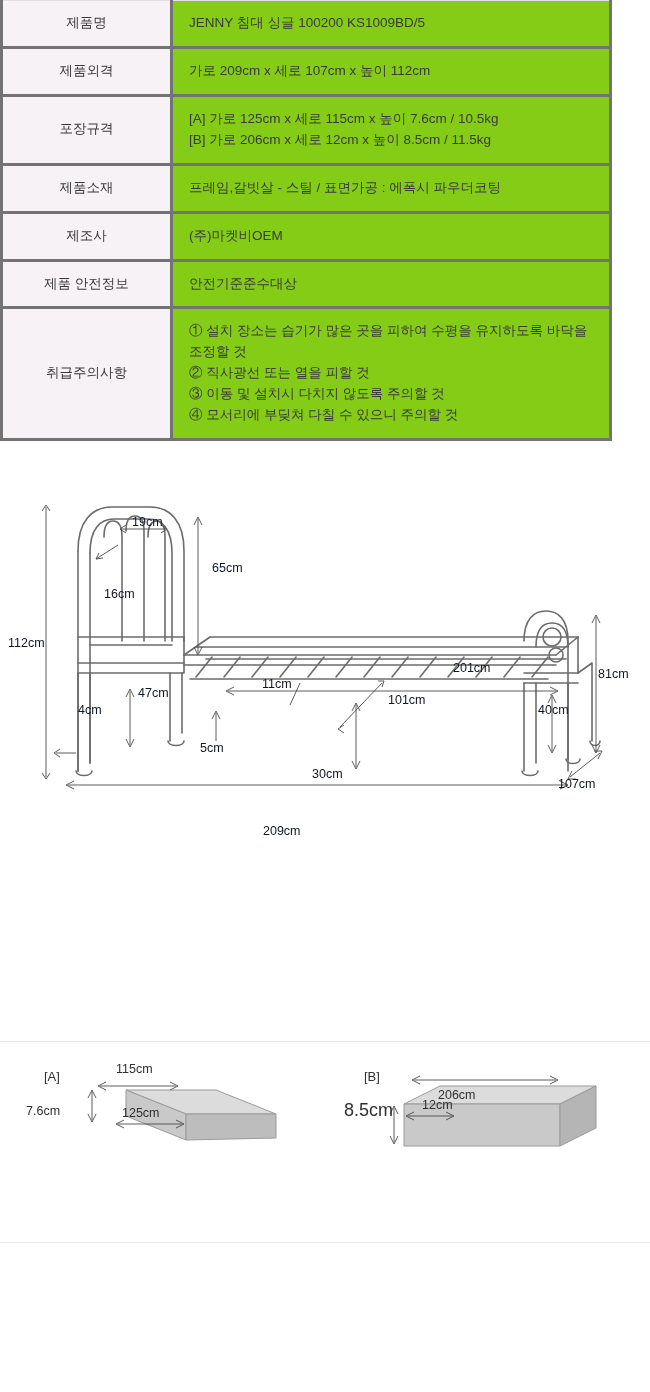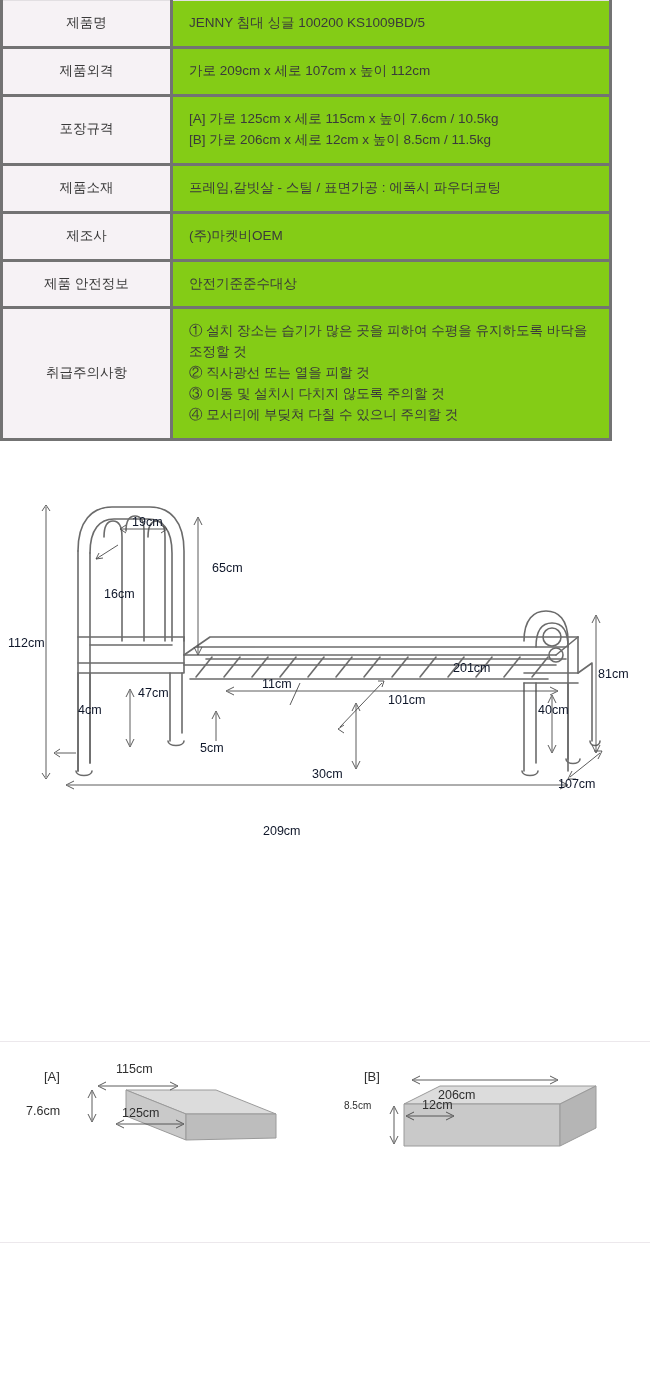--- a/index.html
+++ b/index.html
@@ -342,21 +342,21 @@
       </g>
     </svg>
 
     <div class="pkg-label" style="left:44px; top:27px;">[A]</div>
     <div class="pkg-label" style="left:116px; top:20px; font-size:12.5px;">115cm</div>
     <div class="pkg-label" style="left:26px; top:62px; font-size:12.5px;">7.6cm</div>
     <div class="pkg-label" style="left:122px; top:64px; font-size:12.5px;">125cm</div>
 
     <div class="pkg-label" style="left:364px; top:27px;">[B]</div>
     <div class="pkg-label" style="left:438px; top:14px; font-size:12.5px;margin-top:32px;">206cm</div>
-    <div class="pkg-label" style="left:344px; top:58px; font-size:10px;">8.5cm</div>
+    <div class="pkg-label" style="left:344px; top:58px; font-size:18px;">8.5cm</div>
     <div class="pkg-label" style="left:422px; top:56px; font-size:12.5px;">12cm</div>
   </div>
 
   <div class="notes">
     
     
     
     
     
     

